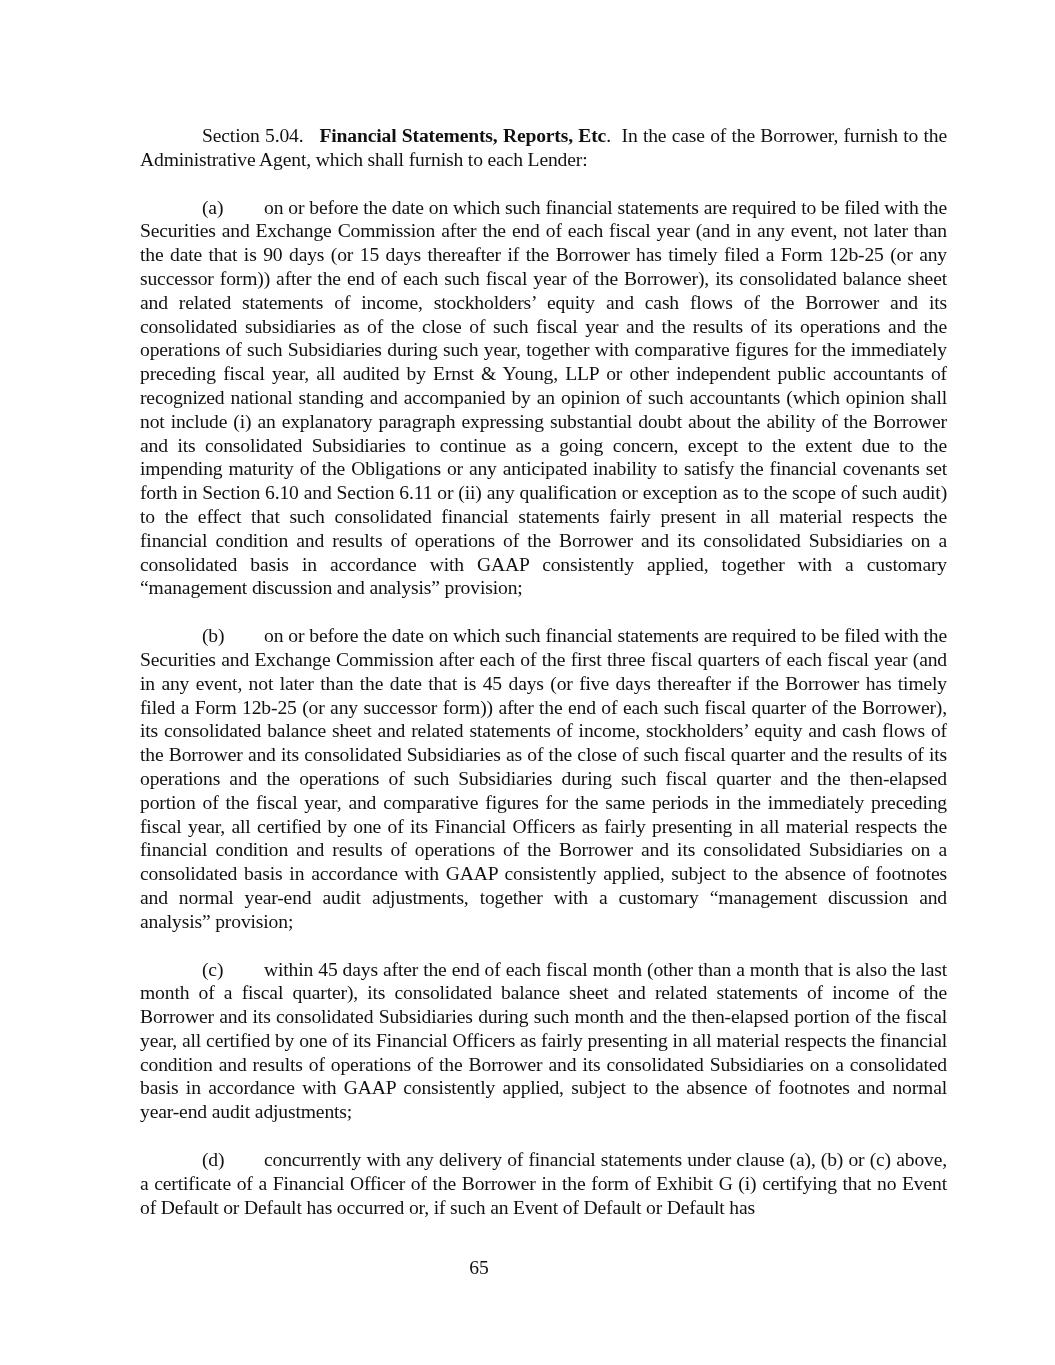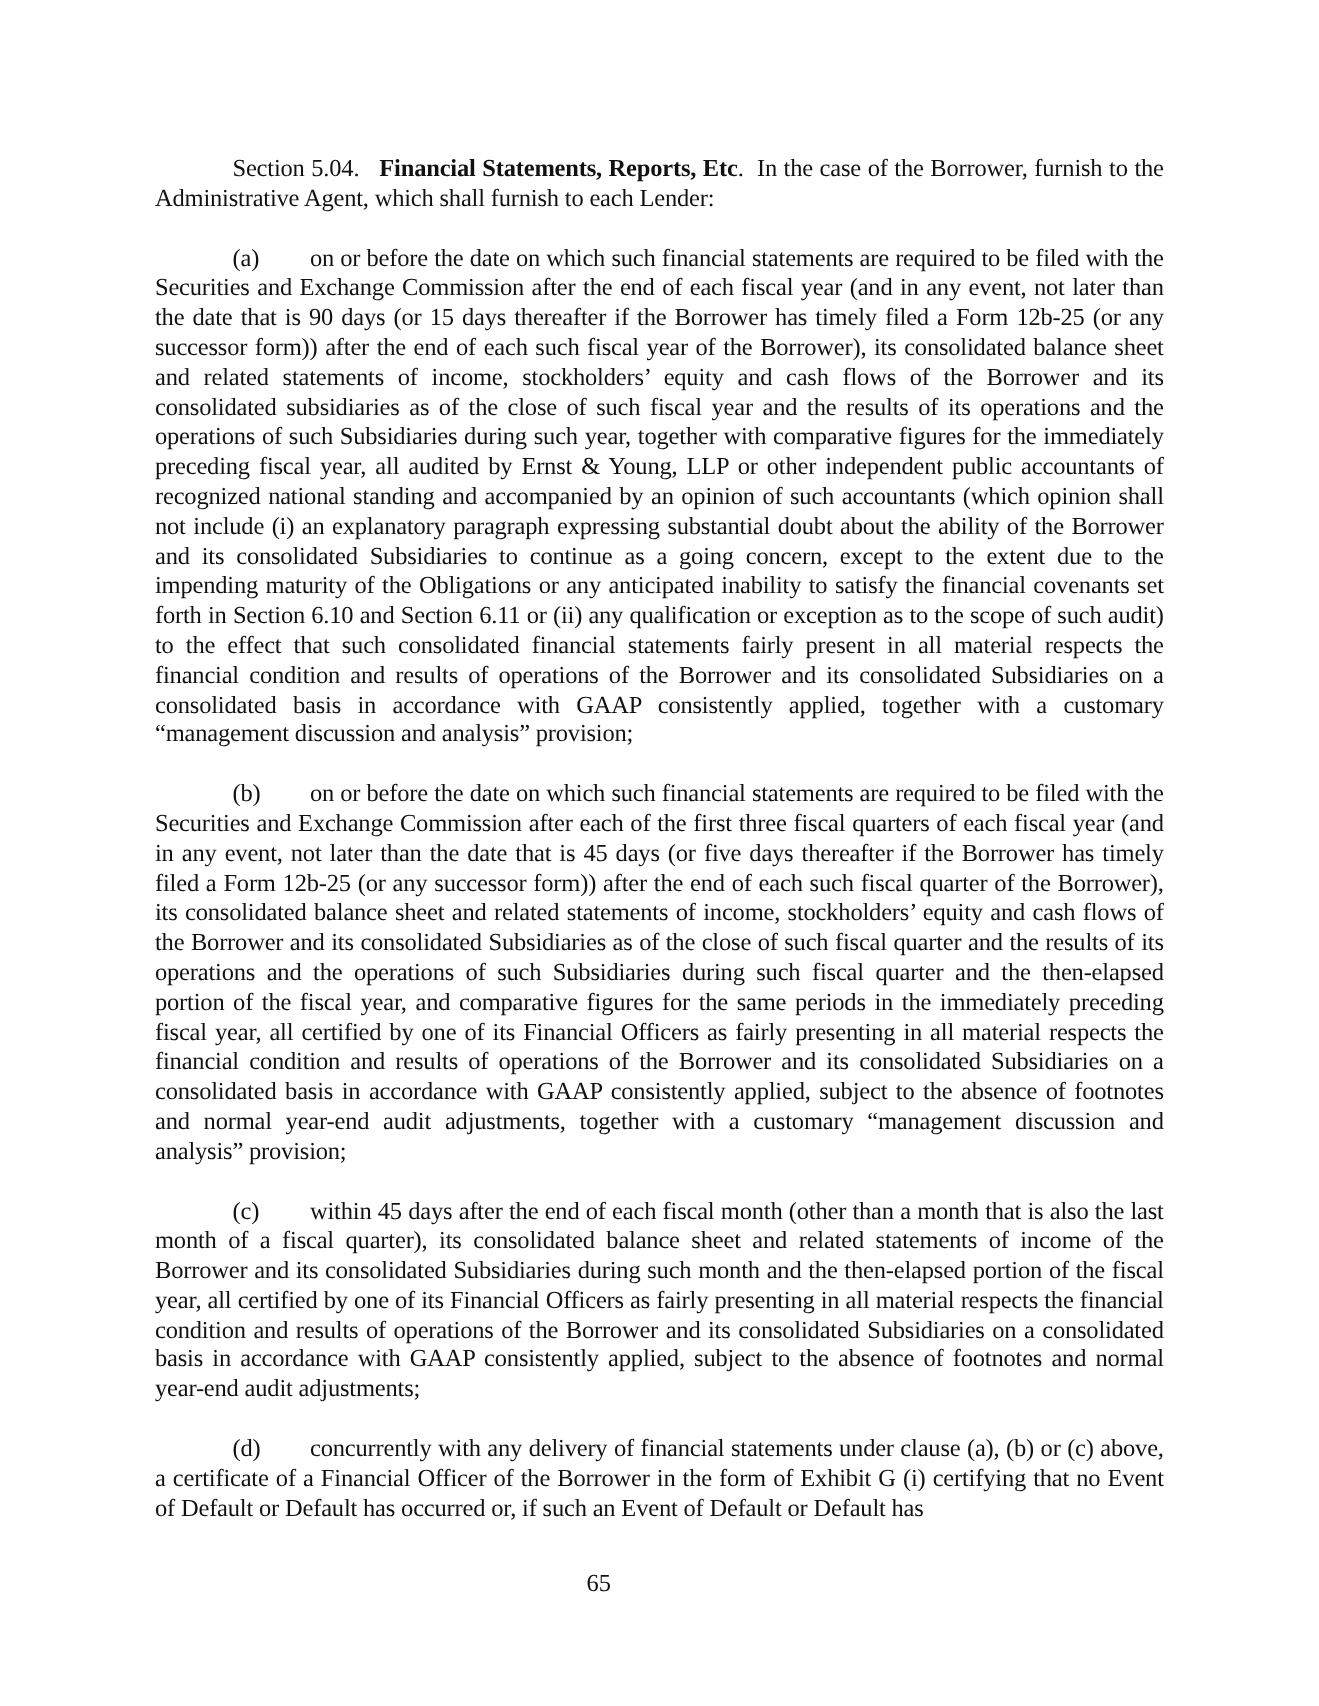--- a/index.html
+++ b/index.html
@@ -10,21 +10,21 @@
     body {
       width: 1055px;
       height: 1365px;
       position: relative;
       overflow: hidden;
       font-family: "Liberation Serif", "DejaVu Serif", serif;
       color: #111111;
     }
     .page {
       position: absolute;
-      left: 124px;
+      left: 140px;
       top: 124px;
       width: 807px;
     }
     .para {
       font-size: 19.6px;
       line-height: 23.8px;
       text-align: justify;
       margin: 0;
       letter-spacing: -0.15px;
     }

